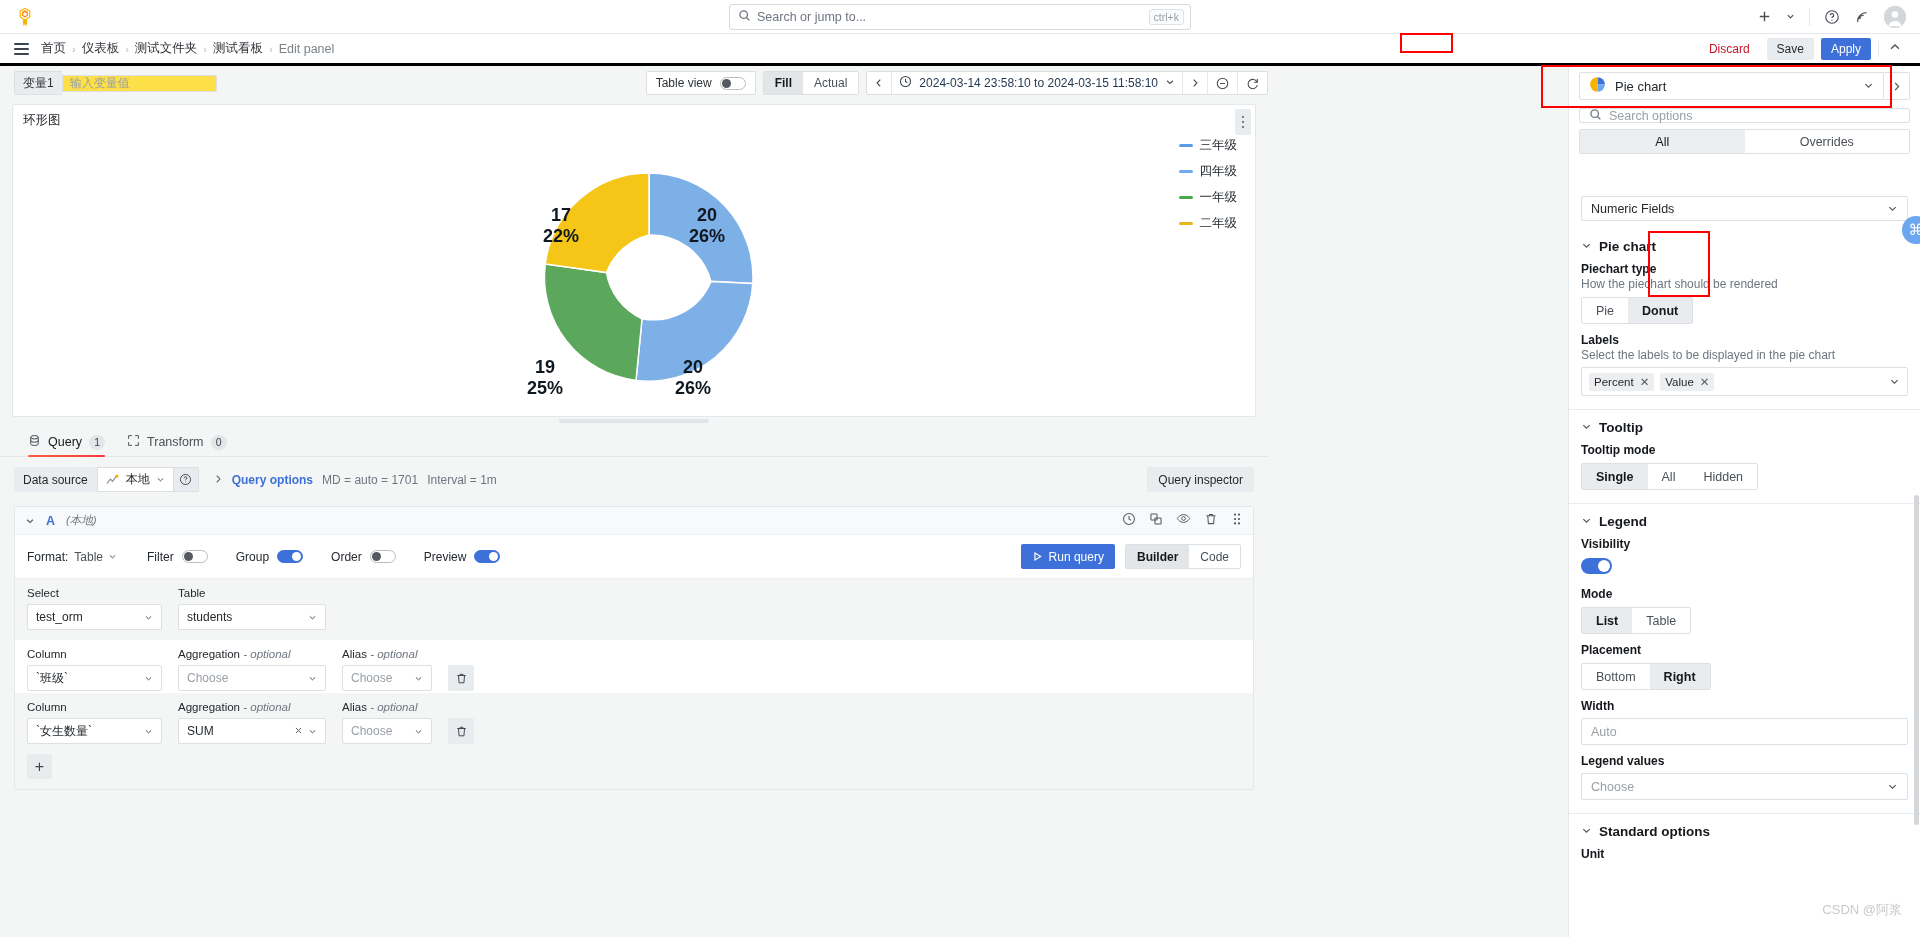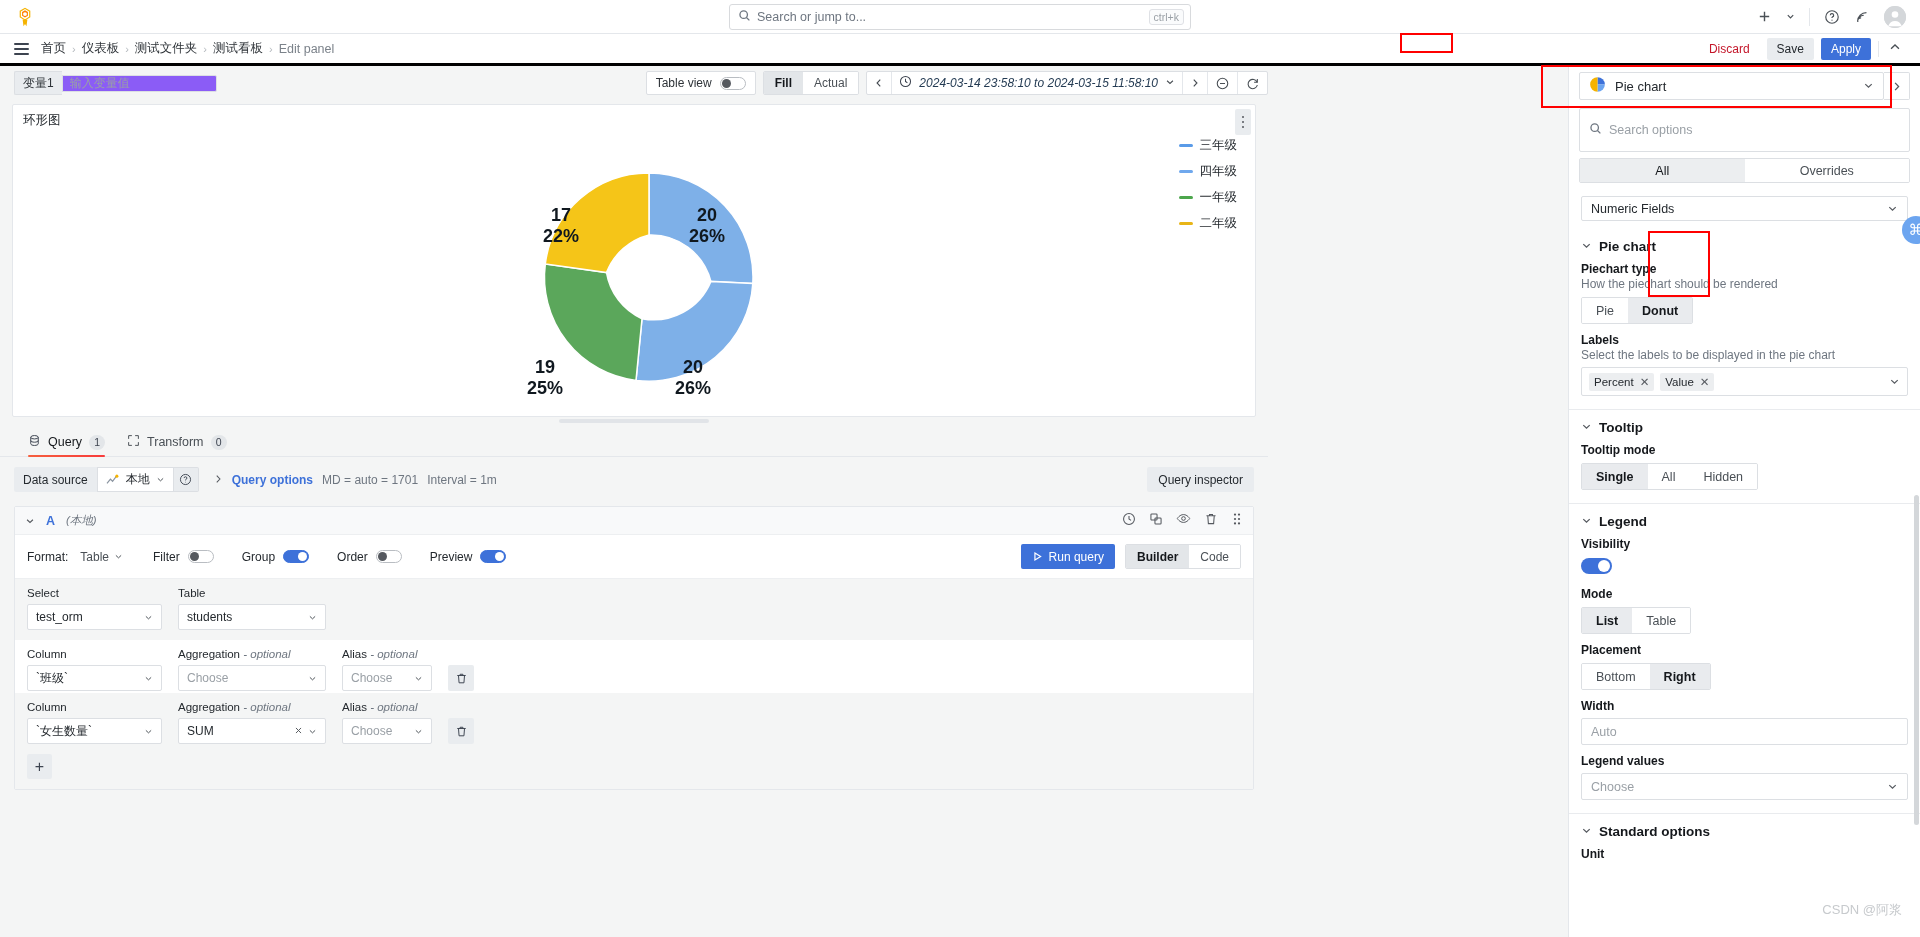--- a/index.html
+++ b/index.html
@@ -58,41 +58,41 @@
   .ann-discard { position:absolute; left:1400px; top:33px; width:53px; height:20px;
                  border:2px solid #ff0000; pointer-events:none; }
 
   
   .varrow { position:absolute; left:0; top:66px; width:1268px; height:34px;
             background:#f4f5f5; display:flex; align-items:center; padding:0 14px; gap:0; }
   .varlabel { font-size:12px; color:#2e3338; background:#e9ecef; border:1px solid #dcdfe3;
               border-right:none; height:24px; display:flex;align-items:center;padding:0 8px;
               border-radius:2px 0 0 2px;}
   .varinput { width:155px; height:17px; border:1px solid #dcdfe3; border-radius:0 2px 2px 0;
-              font-size:12px; padding:0 7px; color:#24292e; background:#8b5cf6; outline:none;
+              font-size:12px; padding:0 7px; color:#24292e; background:#fde047; outline:none;
               font-family:"Liberation Sans",sans-serif;}
   .varinput::placeholder{color:#9aa0a6;}
 
   
   .tbar { position:absolute; right:0; top:0; height:34px; display:flex; align-items:center; gap:7px; }
   .tableview { height:24px; border:1px solid #dcdfe3; border-radius:2px; background:#fff;
                display:flex; align-items:center; gap:8px; padding:0 9px; font-size:12px; color:#2e3338; cursor:pointer;}
   .toggle { width:26px; height:13px; border-radius:7px; background:#fff; border:1px solid #b9bdc2;
             position:relative; display:inline-block; flex:0 0 auto;}
   .toggle i { position:absolute; left:1px; top:1px; width:9px; height:9px; border-radius:50%; background:#55595f; }
   .toggle.on { background:#3d71d9; border-color:#3d71d9; }
   .toggle.on i { left:auto; right:1px; background:#fff; }
   .segg { height:24px; border:1px solid #dcdfe3; border-radius:2px; background:#fff; display:flex; overflow:hidden;}
   .segg button { border:none; background:#fff; font-size:12px; padding:0 11px; color:#4a5056;
                  cursor:pointer; font-family:"Liberation Sans",sans-serif; height:100%;}
   .segg button.sel { background:#e3e6e9; color:#15181c; font-weight:700; }
   .timegrp { height:24px; border:1px solid #dcdfe3; border-radius:2px; background:#fff;
              display:flex; align-items:center; overflow:hidden; }
   .timegrp .cell { height:100%; display:flex; align-items:center; padding:0 7px; font-size:12px;
-                   color:#2e3338; cursor:pointer; border-right:1px solid #e4e7eb;font-style:italic;}
+                   color:#2e3338; cursor:pointer; border-right:1px solid #e4e7eb;}
   .timegrp .cell:last-child{border-right:none;}
   .timegrp .cell.range { gap:7px; color:#243b53; }
 
   
   .panel { position:absolute; left:12px; top:104px; width:1244px; height:313px;
            background:#fff; border:1px solid #e4e7eb; border-radius:2px; }
   .panel-title { font-size:12.5px; color:#24292e; padding:7px 0 0 10px; font-weight:400;}
   .panel-menu { position:absolute; right:4px; top:4px; width:16px; height:26px; background:#e9ecef;
                 border-radius:2px; display:flex; flex-direction:column; align-items:center;
                 justify-content:center; gap:2.5px; cursor:pointer;}
@@ -133,21 +133,21 @@
   .qinspect { margin-left:auto; height:25px; background:#e9ecef; border-radius:2px; font-size:12px;
               display:flex; align-items:center; padding:0 11px; color:#24292e; cursor:pointer;}
 
   .qcard { margin:14px 14px 0 14px; background:#fff; border:1px solid #e4e7eb; border-radius:2px; }
   .qhead { height:28px; display:flex; align-items:center; gap:11px; padding:0 10px; background:#f8f9fa;
            border-bottom:1px solid #edeff1;}
   .qhead .qa { color:#3d71d9; font-size:12.5px; font-weight:700;}
   .qhead .qds { color:#6e7680; font-size:11.5px; font-style:italic; }
   .qhead-right { margin-left:auto; display:flex; align-items:center; gap:13px; color:#55595f;}
   .qtoolrow { display:flex; align-items:center; gap:0; padding:9px 12px; background:#fff; }
-  .fmt { display:flex; align-items:center; gap:12px; font-size:12px; color:#24292e; margin-right:30px;}
+  .fmt { display:flex; align-items:center; gap:6px; font-size:12px; color:#24292e; margin-right:30px;}
   .fmt .sel { display:flex;align-items:center;gap:5px;cursor:pointer;color:#4a5056;}
   .tgl-lbl { display:flex; align-items:center; gap:8px; font-size:12px; color:#24292e; margin-right:28px; cursor:pointer;}
   .runq { margin-left:auto; height:25px; background:#3d71d9; color:#fff; border-radius:2px;
           display:flex; align-items:center; gap:6px; padding:0 11px; font-size:12px; cursor:pointer;}
   .bcseg { height:25px; border:1px solid #dcdfe3; border-radius:2px; display:flex; margin-left:10px; overflow:hidden;}
   .bcseg button{border:none;background:#fff;font-size:12px;padding:0 11px;color:#4a5056;cursor:pointer;
                 font-family:"Liberation Sans",sans-serif;}
   .bcseg button.sel{background:#e3e6e9;color:#15181c;font-weight:700;}
 
   .fieldsblk { background:#f4f5f5; border-top:1px solid #edeff1; padding:8px 12px 10px 12px; }
@@ -173,21 +173,21 @@
           border-left:1px solid #e4e7eb; }
   .opts-viz { height:40px; display:flex; align-items:center; padding:6px 10px; }
   .viz-sel { flex:1; height:28px; border:1px solid #dcdfe3; border-radius:2px; background:#fff;
              display:flex; align-items:center; gap:9px; padding:0 9px; font-size:13px; color:#24292e; cursor:pointer;}
   .viz-sel .cv { margin-left:auto; color:#55595f; }
   .viz-open { width:26px; height:28px; border:1px solid #dcdfe3; border-left:none; border-radius:0 2px 2px 0;
               display:flex; align-items:center; justify-content:center; cursor:pointer; color:#55595f;}
   .ann-viz { position:absolute; left:1541px; top:65px; width:351px; height:43px; border:2px solid #ff0000;
              pointer-events:none; }
   .opts-search { padding:2px 10px 6px 10px; }
-  .searchopt { height:44px; border:1px solid #dcdfe3; border-radius:2px; display:flex;
+  .searchopt { height:15px; border:1px solid #dcdfe3; border-radius:2px; display:flex;
                align-items:center; gap:7px; padding:0 9px; font-size:12.5px; color:#9aa0a6;text-align:right;}
   .opts-tabs { margin:0 10px 0 10px; height:25px; border:1px solid #dcdfe3; border-radius:2px;
                display:flex; overflow:hidden; }
   .opts-tabs button { flex:1; border:none; background:#fff; font-size:12.5px; color:#4a5056;
                       cursor:pointer; font-family:"Liberation Sans",sans-serif;}
   .opts-tabs button.sel { background:#eceef0; color:#15181c; }
   .opts-body { position:absolute; left:0; top:129px; right:0; bottom:0; overflow:hidden; }
   .osec { border-bottom:1px solid #e9ebee; padding:10px 12px 13px 12px; }
   .osec-h { display:flex; align-items:center; gap:7px; font-size:13.5px; color:#15181c; font-weight:700; margin-bottom:8px;}
   .osec-h .cc { color:#55595f; font-size:11px; }

